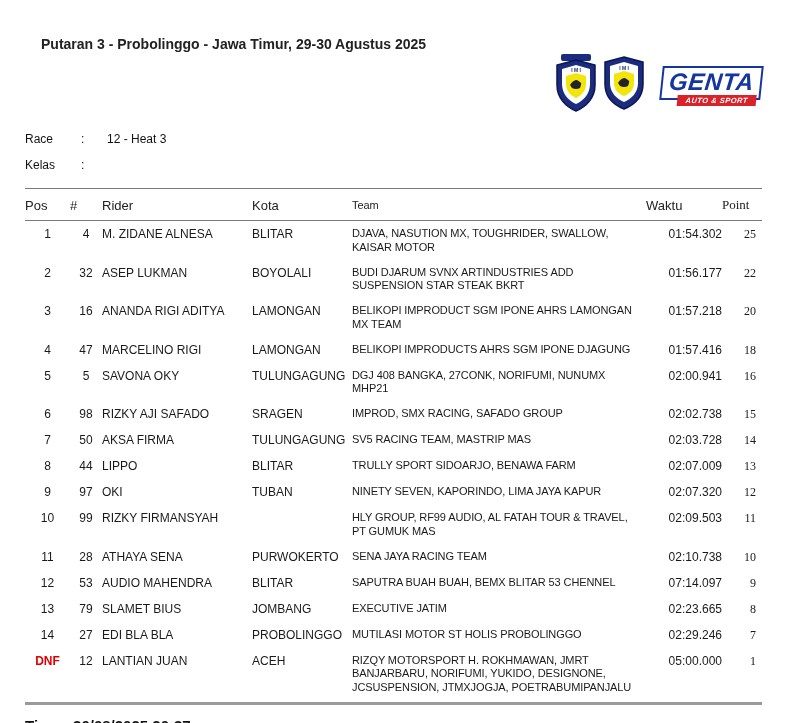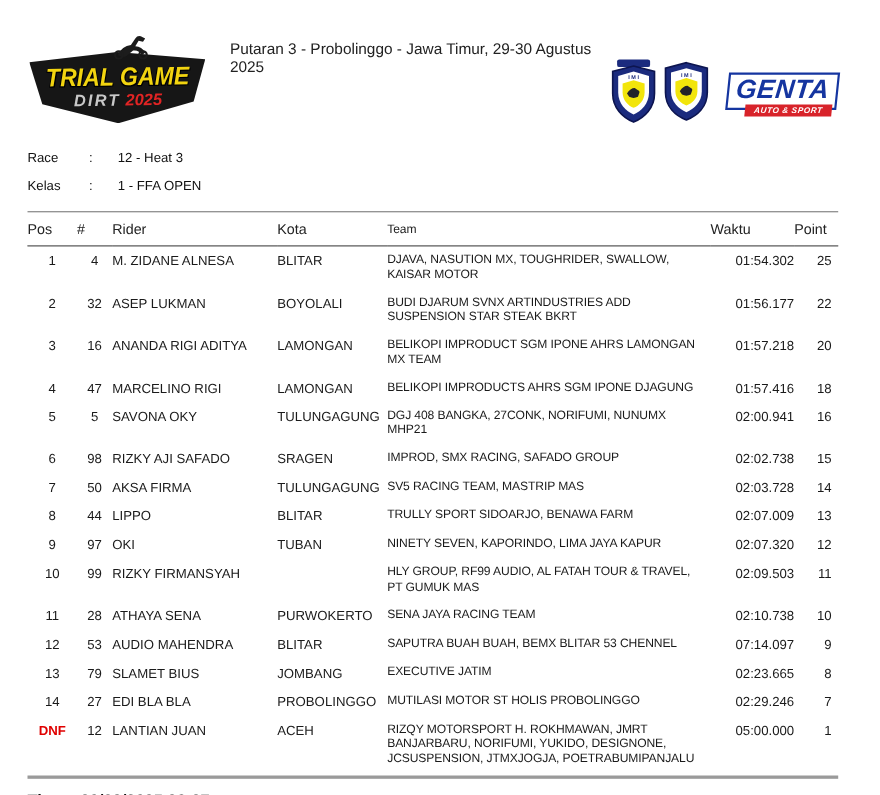--- a/index.html
+++ b/index.html
@@ -30,21 +30,21 @@
     color: #f2d410; text-shadow: 1px 1px 0 #000, -1px 1px 0 #000;
     transform: scaleY(1.1); white-space: nowrap;
   }
   .tg-line2 { font-weight: 900; font-style: italic; font-size: 15px; line-height: 15px; margin-top: 1px; }
   .tg-dirt { color: #c8c8c8; letter-spacing: 2px; }
   .tg-year { color: #e02424; }
 
   .title-block { margin-left: 16px; padding-top: 2px; flex: 1 1 auto; }
   .event-title { font-size: 20px; font-weight: bold; color: #111; letter-spacing: 0.3px; }
   .event-venue { font-size: 15px; margin-top: 7px; color: #222; }
-  .event-round { font-size: 14px; margin-top: 8px; color: #222; }
+  .event-round { font-size: 14px; margin-top: 8px; color: #222; font-weight: bold; }
 
   .badge-group { display: flex; align-items: center; gap: 6px; flex: none; margin-top: 26px; }
   .imi-badge { display: block; }
 
   .genta { margin-left: 10px; position: relative; transform: skewX(-6deg); }
   .genta-name {
     font-weight: 900; font-style: italic; font-size: 24px; line-height: 24px;
     color: #1535a0; letter-spacing: 0.5px;
     border: 2px solid #1535a0; background: #fff; padding: 2px 6px 4px 6px;
   }
@@ -66,50 +66,36 @@
     font-weight: normal; font-size: 13px; color: #222; text-align: left;
     padding: 8px 0 7px 0; border-bottom: 1px solid #7a7a7a;
   }
   table.results td { font-size: 12px; vertical-align: top; padding: 6px 0 5px 0; color: #1a1a1a; line-height: 1.25; }
   .col-pos   { width: 45px; text-align: center; }
   .col-num   { width: 32px; text-align: center; }
   .col-rider { width: 150px; padding-right: 6px !important; }
   .col-kota  { width: 100px; padding-right: 6px !important; }
   .col-team  { padding-right: 12px !important; font-size: 11px !important; letter-spacing: -0.1px; }
   .col-waktu { width: 76px; text-align: right; }
-  .col-point { width: 40px; text-align: right; padding-right: 6px !important; }
+  .col-point { width: 40px; text-align: right; padding-right: 6px !important; font-family: Liberation Serif, serif; }
   th.col-waktu, th.col-point { text-align: right; }
   td.dnf { font-weight: bold; }
 
   .table-bottom-rule { border: none; border-top: 3px solid #9a9a9a; margin-top: 2px; }
 
   
   .footer-time { margin-top: 12px; font-size: 15px; font-weight: bold; color: #111; }
 </style>
 </head>
 <body>
 
 <div class="page">
 
   <header class="doc-header">
 
-    <div class="tg-logo">
-      <svg class="tg-rider" width="42" height="26" viewBox="0 0 42 26">
-        <path d="M10 22 q4 -8 12 -9 l4 -6 q2 -3 5 -2 l4 2 -2 3 -4 -1 -3 5 q6 0 9 6 l-3 2 q-3 -5 -8 -4 l-6 5 q-4 2 -8 -1 z" fill="#1c1c1c"></path>
-        <circle cx="11" cy="22" r="3.4" fill="none" stroke="#1c1c1c" stroke-width="2"></circle>
-        <circle cx="33" cy="22" r="3.4" fill="none" stroke="#1c1c1c" stroke-width="2"></circle>
-      </svg>
-      <div class="tg-banner">
-        <div class="tg-line1">TRIAL GAME</div>
-        <div class="tg-line2">
-          <span class="tg-dirt">DIRT</span>
-          <span class="tg-year">2025</span>
-        </div>
-      </div>
-    </div>
 
     <div class="title-block">
       <div class="event-round">Putaran 3 - Probolinggo - Jawa Timur,  29-30 Agustus 2025</div>
     </div>
 
     <div class="badge-group">
       <svg class="imi-badge" width="42" height="62" viewBox="0 0 42 62">
         <rect x="6" y="2" width="30" height="7" rx="2" fill="#1b2b7e"></rect>
         <path d="M21 8 L40 13 V33 C40 46 31 55 21 59 C11 55 2 46 2 33 V13 Z" fill="#1b2b7e" stroke="#0d1550" stroke-width="1.5"></path>
         <path d="M21 13 L35 17 V32 C35 42 28 49 21 52 C14 49 7 42 7 32 V17 Z" fill="#ffffff"></path>
@@ -133,21 +119,20 @@
 
   <section class="race-info">
     <div class="info-row">
       <span class="info-label">Race</span>
       <span class="info-colon">:</span>
       <span class="info-value">12 - Heat 3</span>
     </div>
     <div class="info-row">
       <span class="info-label">Kelas</span>
       <span class="info-colon">:</span>
-      <span class="info-value">1 - FFA OPEN</span>
     </div>
   </section>
 
   <table class="results">
     <thead>
       <tr>
         <th class="col-pos">Pos</th>
         <th class="col-num">#</th>
         <th class="col-rider">Rider</th>
         <th class="col-kota">Kota</th>

